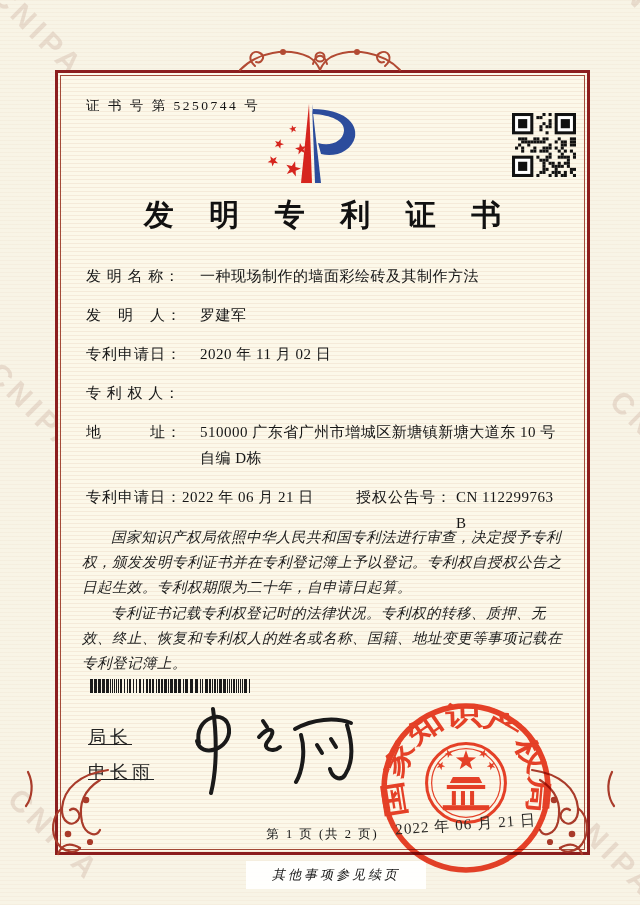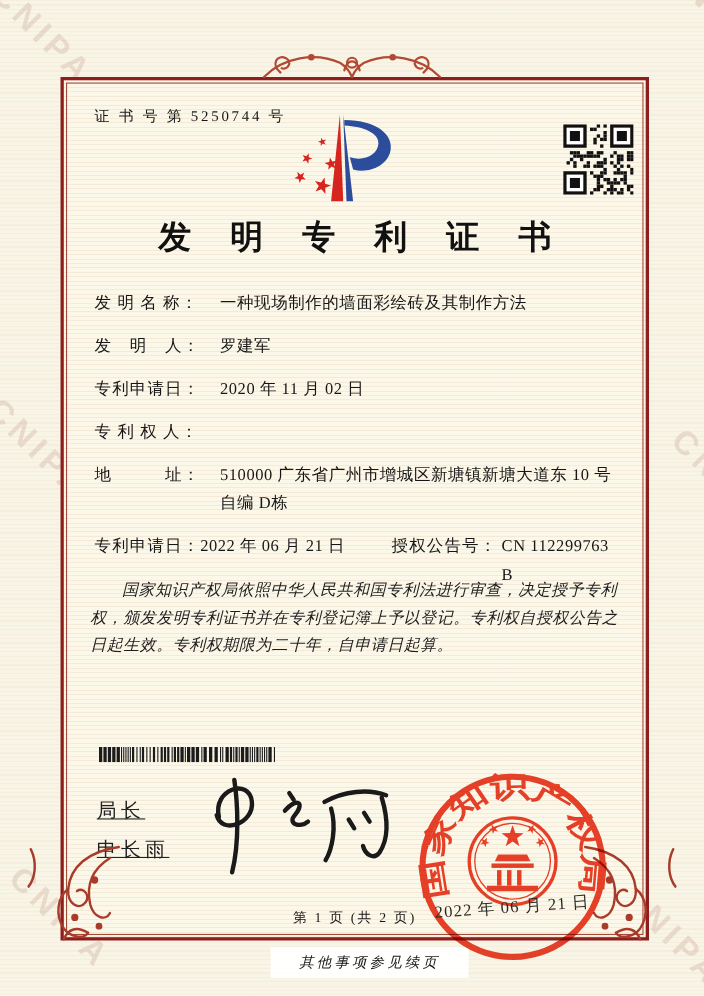--- a/index.html
+++ b/index.html
@@ -242,20 +242,21 @@
         </span>
         <span class="grant-right">
           <span class="field-label" style="width:100px">授权公告号：</span>
           <span class="field-value">CN 112299763 B</span>
         </span>
       </div>
     </div>
 
     <div class="paras">
       <p>国家知识产权局依照中华人民共和国专利法进行审查，决定授予专利权，颁发发明专利证书并在专利登记簿上予以登记。专利权自授权公告之日起生效。专利权期限为二十年，自申请日起算。</p>
+      <p>专利证书记载专利权登记时的法律状况。专利权的转移、质押、无效、终止、恢复和专利权人的姓名或名称、国籍、地址变更等事项记载在专利登记簿上。</p>
     </div>
 
     <svg class="barcode" id="barcode" viewBox="0 0 164 14" preserveAspectRatio="none">
         <rect x="0" y="0" width="3" height="14" fill="#1b1b1b"></rect>
         <rect x="4" y="0" width="3" height="14" fill="#1b1b1b"></rect>
         <rect x="8" y="0" width="3" height="14" fill="#1b1b1b"></rect>
         <rect x="12" y="0" width="3" height="14" fill="#1b1b1b"></rect>
         <rect x="16" y="0" width="3" height="14" fill="#1b1b1b"></rect>
         <rect x="20" y="0" width="1" height="14" fill="#1b1b1b"></rect>
         <rect x="22" y="0" width="1" height="14" fill="#1b1b1b"></rect>

